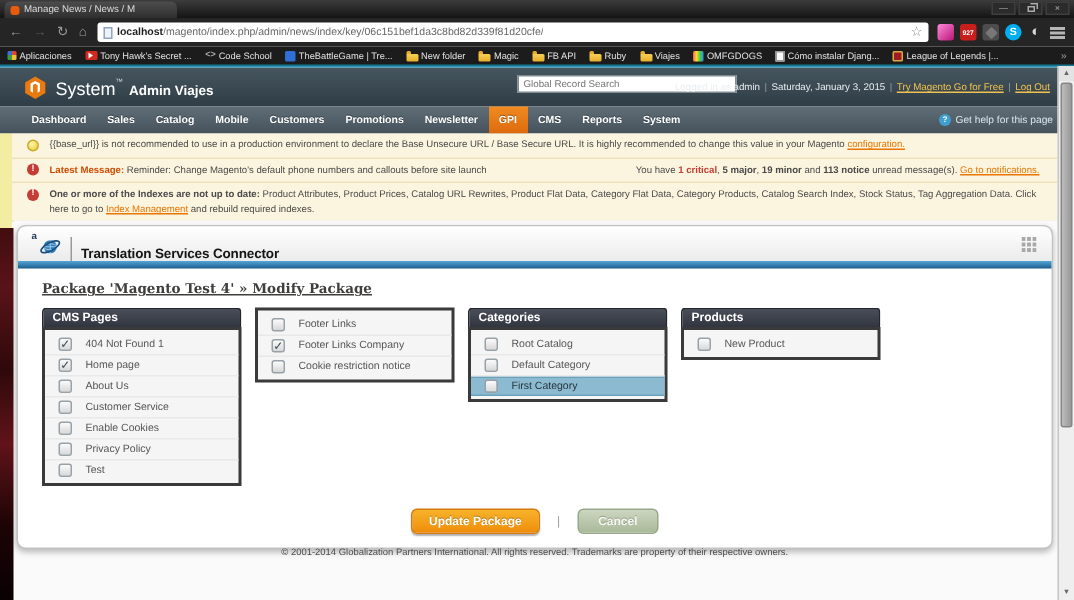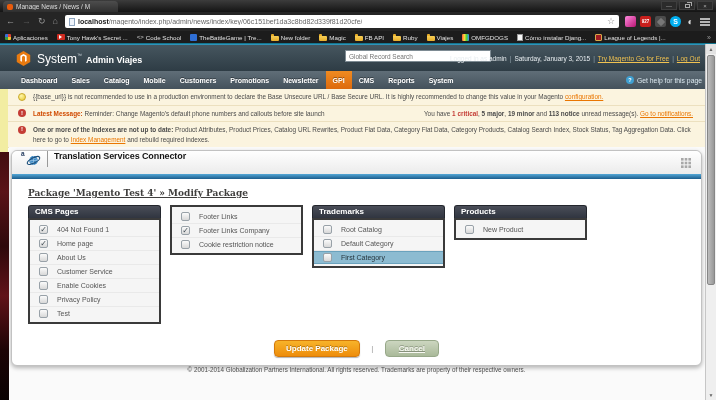--- a/index.html
+++ b/index.html
@@ -79,21 +79,21 @@
   .msg-link { color:#ea7601; text-decoration:underline; cursor:pointer; }
   .msg-flex { display:flex; justify-content:space-between; gap:10px; }
   .lm-label { color:#d04a00; font-weight:bold; }
   .idx-label { font-weight:bold; }
   .b { font-weight:bold; }
   .crit { color:#c43c35; font-weight:bold; }
 
   
   .content { position:absolute; top:147px; left:9px; right:11px; bottom:0; background:#fafafa; }
   .panel { position:absolute; left:2px; right:3px; top:3px; height:216px; background:#fff; border:1px solid #c2c2c2; border-radius:6px; box-shadow:0 2px 4px rgba(0,0,0,0.28); }
-  .tsc-bar { height:23px; background:linear-gradient(#ffffff,#ebebeb); border-radius:6px 6px 0 0; display:flex; align-items:flex-start; position:relative; }
+  .tsc-bar { height:23px; background:linear-gradient(#ffffff,#ebebeb); border-radius:6px 6px 0 0; display:flex; align-items:flex-end; position:relative; }
   .tsc-logo { margin-left:9px; position:relative; width:24px; height:19px; flex:0 0 auto; }
   .logo-a { position:absolute; left:0; top:-1px; font-size:6.5px; color:#223a5e; font-weight:bold; }
   .tsc-globe { position:absolute; left:5px; top:2px; }
   .tsc-divider { width:1px; height:16px; background:#999; margin:0 6px 0 2px; }
   .tsc-title { font-size:9px; font-weight:bold; color:#141414; letter-spacing:-0.1px; }
   .tsc-grid { position:absolute; right:10px; top:7px; cursor:pointer; }
   .blue-bar { height:5px; background:linear-gradient(#53a7d6,#1b5c8c); }
 
   .pkg-title { margin:9px 0 7px 16px; font-size:9px; font-weight:bold; color:#3f3e3d; font-family:"DejaVu Serif",serif;text-decoration:underline; }
 
@@ -105,21 +105,21 @@
   .row + .row { border-top:1px solid #e9e9e9; }
   .row.highlighted { background:#8cbbd1; box-shadow:inset 0 1px 0 #6aa2bd, inset 0 -1px 0 #6aa2bd; }
   .cbx { width:9px; height:9px; border:1px solid #98a1a8; border-radius:2px; background:linear-gradient(#fbfbfb,#d8d8d8); font-size:8px; line-height:8px; color:#3f4a52; text-align:center; flex:0 0 auto; }
   .cbx.checked::after { content:"✓"; }
   .row-label { margin-left:9px; font-size:7px; color:#555; white-space:nowrap; }
   .row.highlighted .row-label { color:#26343c; }
 
   .buttons { text-align:center; margin-top:13px; }
   .btn-update { display:inline-block; padding:3px 11px; background:linear-gradient(#f7b32a,#ee8d0b); border:1px solid #d4790a; border-radius:4px; color:#fff; font-size:8px; font-weight:bold; text-shadow:0 -1px 0 rgba(0,0,0,0.3); box-shadow:0 1px 1px rgba(0,0,0,0.3); cursor:pointer; }
   .btn-sep { color:#9a9a9a; margin:0 7px; font-size:8px; }
-  .btn-cancel { display:inline-block; padding:3px 13px; background:linear-gradient(#ccd6c0,#a9b999); border:1px solid #97a889; border-radius:4px; color:#f7f8f2; font-size:8px; font-weight:bold; text-shadow:0 -1px 0 rgba(0,0,0,0.25); cursor:pointer;text-decoration:underline; }
+  .btn-cancel { display:inline-block; padding:3px 13px; background:linear-gradient(#ccd6c0,#a9b999); border:1px solid #97a889; border-radius:4px; color:#f7f8f2; font-size:8px; font-weight:bold; text-shadow:0 -1px 0 rgba(0,0,0,0.25); cursor:pointer; }
   .panel-footer { text-align:center; font-size:6.3px; color:#4c4c4c; margin-top:9px; }
 
   
   .scrollbar { position:absolute; top:44px; right:0; width:11px; bottom:0; background:#efefef; border-left:1px solid #c6c6c6; z-index:50; }
   .sb-up { position:absolute; top:0; left:0; right:0; height:10px; background:#e3e3e3; color:#666; font-size:5px; text-align:center; line-height:10px; cursor:pointer; }
   .sb-thumb { position:absolute; top:11px; left:1px; right:1px; height:230px; background:linear-gradient(90deg,#bdbdbd,#989898); border:1px solid #868686; border-radius:2px; cursor:pointer; }
   .sb-down { position:absolute; bottom:0; left:0; right:0; height:10px; color:#666; font-size:5px; text-align:center; line-height:10px; cursor:pointer; }
 
   
   .strip-yellow { position:absolute; left:0; top:89px; width:8px; height:63px; background:#f2eda2; z-index:40; }
@@ -346,21 +346,21 @@
                 <span class="row-label">Footer Links Company</span>
               </div>
             <div class="row">
                 <span class="cbx"></span>
                 <span class="row-label">Cookie restriction notice</span>
               </div>
           </div>
         </div>
 
         <div class="col">
-          <div class="col-header">Trademarks</div>
+          <div class="col-header">Categories</div>
           <div class="col-list">
             <div class="row">
                 <span class="cbx"></span>
                 <span class="row-label">Root Catalog</span>
               </div>
             <div class="row">
                 <span class="cbx"></span>
                 <span class="row-label">Default Category</span>
               </div>
             <div class="row highlighted">

